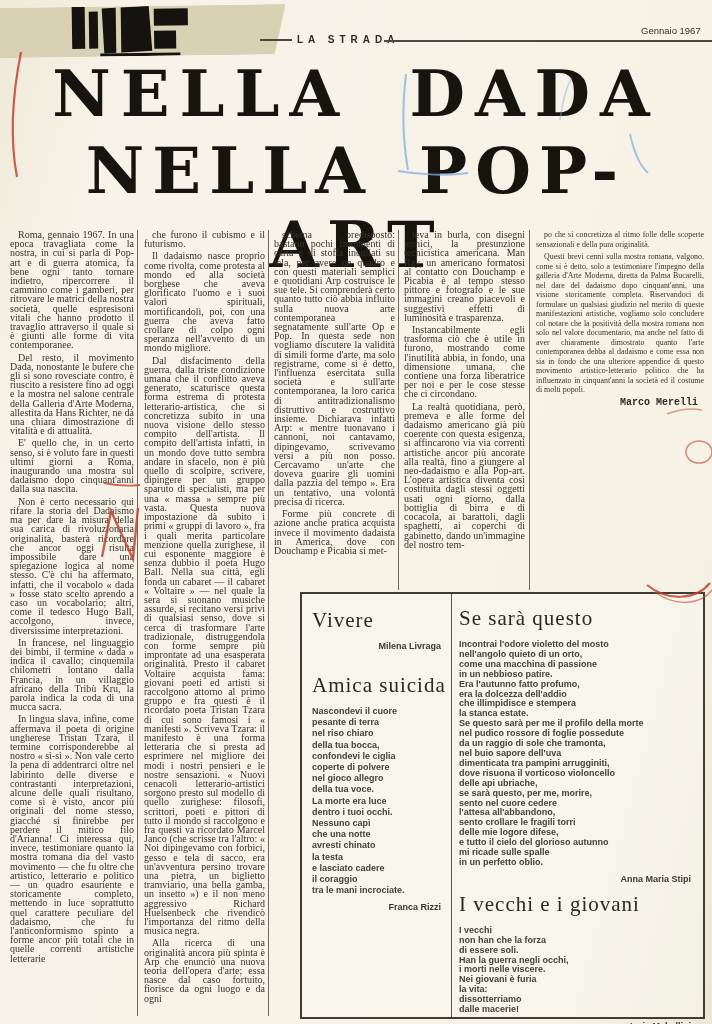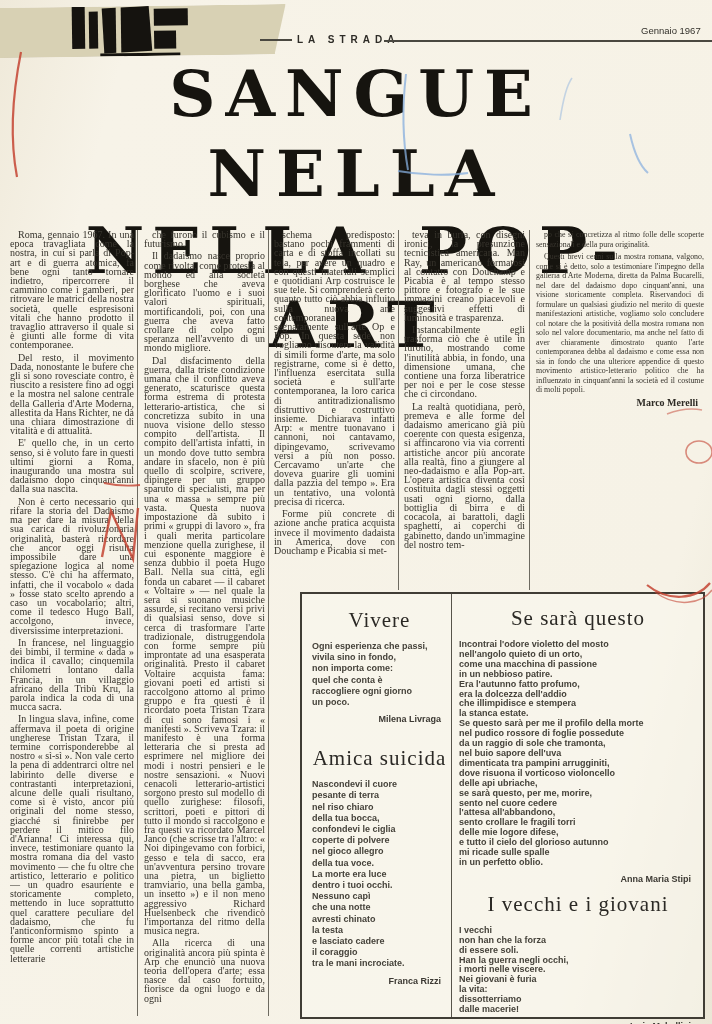--- a/index.html
+++ b/index.html
@@ -32,30 +32,30 @@
   .c1 { left:10px;  width:124px; height:788px; }
   .c2 { left:144px; width:121px; height:788px; }
   .c3 { left:274px; width:121px; height:357px; }
   .c4 { left:404px; width:121px; height:357px; }
   .c5 { left:536px; width:168px; height:356px; font-size:7.9px; line-height:9.5px; }
   .vrule { position:absolute; width:1px; background:#6d6a60; }
   .vr1 { left:137px; top:230px; height:786px; }
   .vr2 { left:268px; top:230px; height:786px; }
   .vr3 { left:398px; top:230px; height:360px; }
   .vr4 { left:529px; top:230px; height:360px; }
-  .byline { font-family:Liberation Serif, serif; font-weight:bold; font-size:10px;
+  .byline { font-family:Liberation Mono, monospace; font-weight:bold; font-size:10px;
     text-align:right; margin-top:0; padding-right:6px; color:#2e2b25; }
   
   .poembox { position:absolute; left:300px; top:592px; width:405px; height:427px;
     border:2px solid #403d35; box-sizing:border-box; background:rgba(250,247,238,.55); }
   .pb-divider { position:absolute; left:149px; top:0; bottom:0; width:1px; background:#57544a; }
   .pb-left  { position:absolute; left:10px;  top:4px; width:135px; }
   .pb-right { position:absolute; left:157px; top:2px; width:238px; }
   .poem-title { font-family:"Liberation Serif",serif; font-size:21px; font-weight:400;
-    text-align:center; letter-spacing:1px; color:#2b2925; margin:10px 0 8px 0; }
+    text-align:left; letter-spacing:1px; color:#2b2925; margin:10px 0 8px 0; }
   .poem { font-family:"Liberation Sans",sans-serif; font-weight:bold; font-size:9px;
     line-height:11.2px; color:#45423a; white-space:pre-line; }
   .pb-right .poem { line-height:9.9px;margin-top:9px; }
   .poem-author { font-family:"Liberation Sans",sans-serif; font-weight:bold; font-size:9px;
     text-align:right; margin:6px 6px 2px 0; color:#3c3933; }
   .pen-marks { position:absolute; left:0; top:0; pointer-events:none; }
 </style>
 </head>
 <body>
 
@@ -73,21 +73,21 @@
       <rect x="60" y="50" width="3" height="5" fill="#15130f"></rect>
     </svg>
   </div>
 
   <div class="rule-left"></div>
   <div class="masthead-label">LA STRADA</div>
   <div class="rule-right"></div>
   <div class="issue-date">Gennaio 1967</div>
 
   <div class="headline">
-    <div class="hl1">SANGUE NELLA</div>
+    <div class="hl1">NELLA DADA</div>
     <div class="hl2">NELLA POP-ART</div>
   </div>
 
   <div class="col c1">
       <p>Roma, gennaio 1967. In una epoca travagliata come la nostra, in cui si parla di Pop-art e di guerra atomica, fa bene ogni tanto tornare indietro, ripercorrere il cammino come i gamberi, per ritrovare le matrici della nostra società, quelle espresisoni vitali che hanno prodotto il travaglio attraverso il quale si è giunti alle forme di vita contemporanee.</p>
       <p>Del resto, il movimento Dada, nonostante le bufere che gli si sono rovesciate contro, è riuscito a resistere fino ad oggi e la mostra nel salone centrale della Galleria d'Arte Moderna, allestita da Hans Richter, ne dà una chiara dimostrazione di vitalità e di attualità.</p>
       <p>E' quello che, in un certo senso, si è voluto fare in questi ultimi giorni a Roma, inaugurando una mostra sul dadaismo dopo cinquant'anni dalla sua nascita.</p>
       <p>Non è certo necessario qui rifare la storia del Dadaismo ma per dare la misura della sua carica di rivoluzionaria originalità, basterà ricordare che ancor oggi risulta impossibile dare una spiegazione logica al nome stesso. C'è chi ha affermato, infatti, che il vocabolo « dada » fosse stato scelto aprendo a caso un vocabolario; altri, come il tedesco Hugo Ball, accolgono, invece, diversissime interpretazioni.</p>
       <p>In francese, nel linguaggio dei bimbi, il termine « dada » indica il cavallo; cinquemila chilometri lontano dalla Francia, in un villaggio africano della Tribù Kru, la parola indica la coda di una mucca sacra.</p>
       <p>In lingua slava, infine, come affermava il poeta di origine ungherese Tristan Tzara, il termine corrisponderebbe al nostro « sì-sì ». Non vale certo la pena di addentrarci oltre nel labirinto delle diverse e contrastanti interpretazioni, alcune delle quali risultano, come si è visto, ancor più originali del nome stesso, giacché si finirebbe per perdere il mitico filo d'Arianna! Ci interessa qui, invece, testimoniare quanto la mostra romana dia del vasto movimento — che fu oltre che artistico, letterario e politico — un quadro esauriente e storicamente completo, mettendo in luce soprattutto quel carattere peculiare del dadaismo, che fu l'anticonformismo spinto a forme ancor più totali che in quelle correnti artistiche letterarie</p>
@@ -116,26 +116,20 @@
         <p>po che si concretizza al ritmo folle delle scoperte sensazionali e della pura originalità.</p>
         <p>Questi brevi cenni sulla mostra romana, valgono, come si è detto, solo a testimoniare l'impegno della galleria d'Arte Moderna, diretta da Palma Bucarelli, nel dare del dadaismo dopo cinquant'anni, una visione storicamente completa. Riservandoci di formulare un qualsiasi giudizio nel merito di queste manifestazioni artistiche, vogliamo solo concludere col notare che la positività della mostra romana non solo nel valore documentario, ma anche nel fatto di aver chiaramente dimostrato quanto l'arte contemporanea debba al dadaismo e come essa non sia in fondo che una ulteriore appendice di questo movimento artistico-letterario politico che ha influenzato in cinquant'anni la società ed il costume di molti popoli.</p>
       </div>
     <div class="byline">Marco Merelli</div>
   </div>
 
   <div class="poembox">
     <div class="pb-divider"></div>
     <div class="pb-left">
       <div class="poem-title">Vivere</div>
-      <div class="poem">Ogni esperienza che passi,
-vivila sino in fondo,
-non importa come:
-quel che conta è
-raccogliere ogni giorno
-un poco.</div>
       <div class="poem-author">Milena Livraga</div>
       <div class="poem-title" style="margin-top:22px;">Amica suicida</div>
       <div class="poem">Nascondevi il cuore
 pesante di terra
 nel riso chiaro
 della tua bocca,
 confondevi le ciglia
 coperte di polvere
 nel gioco allegro
 della tua voce.

